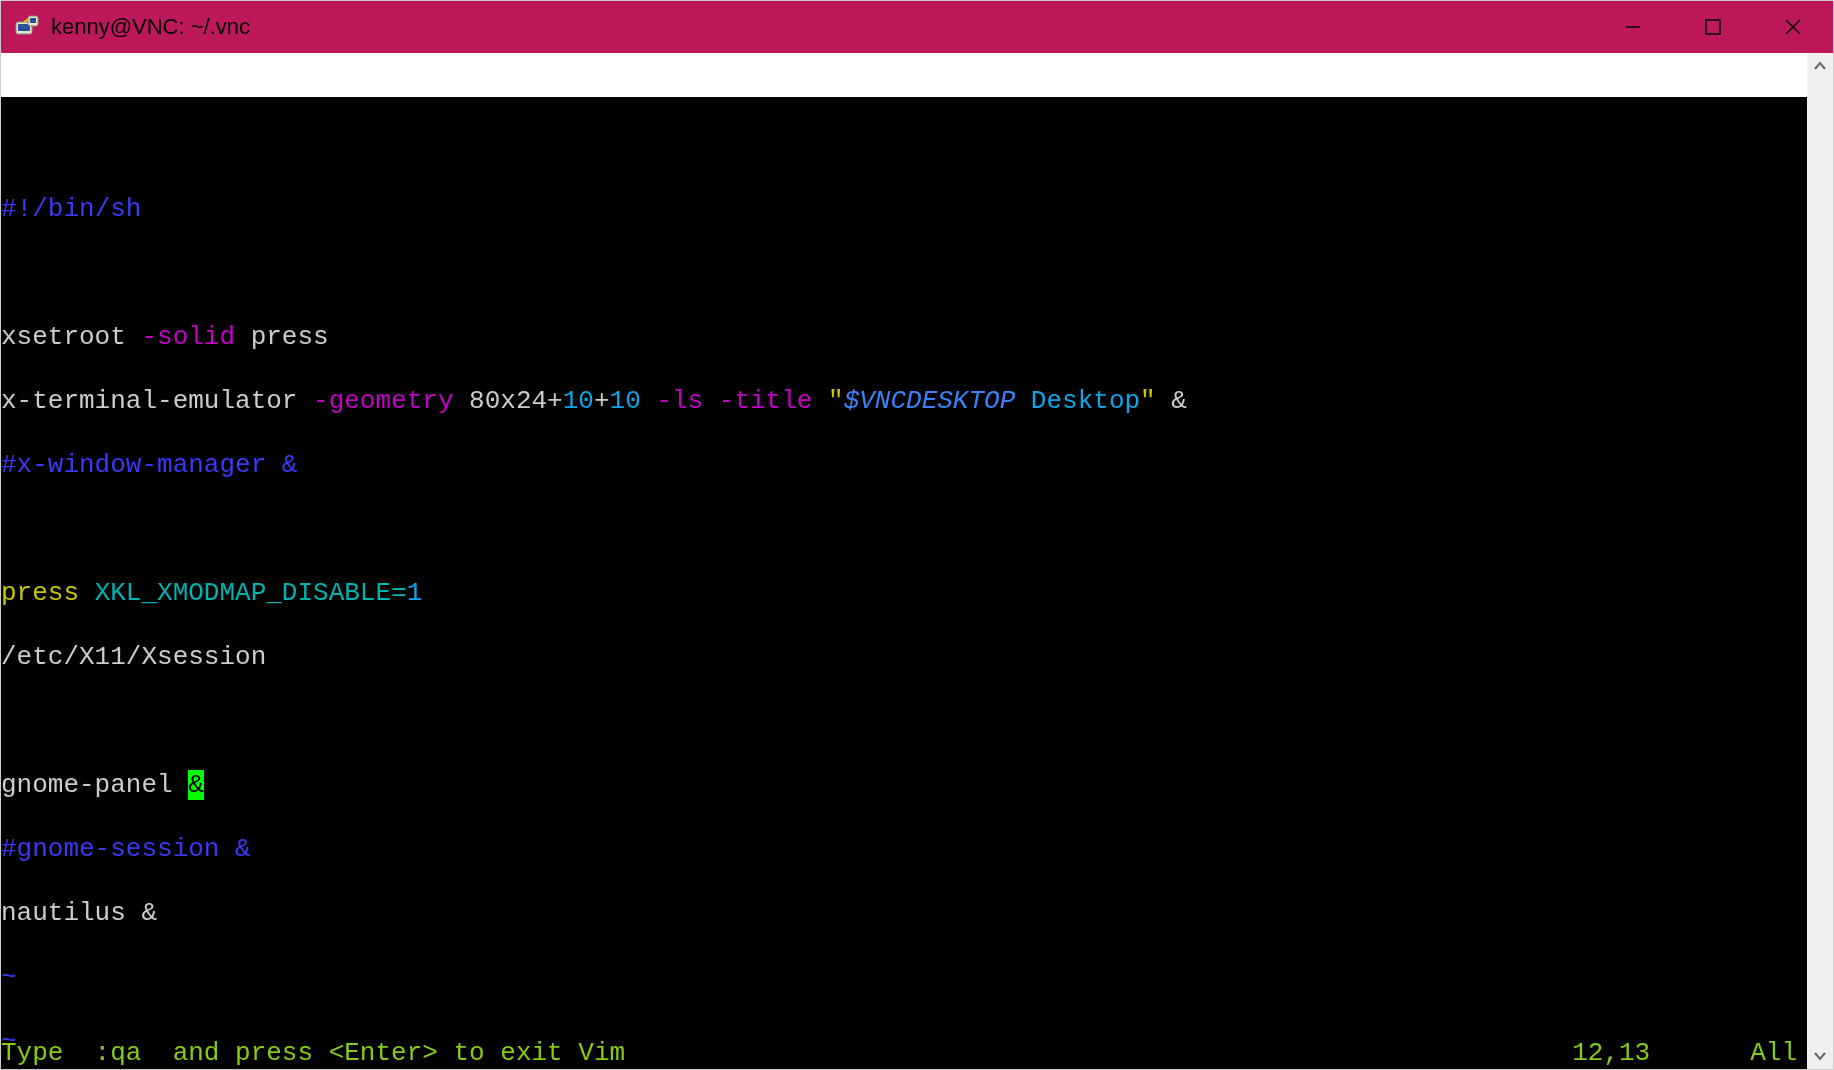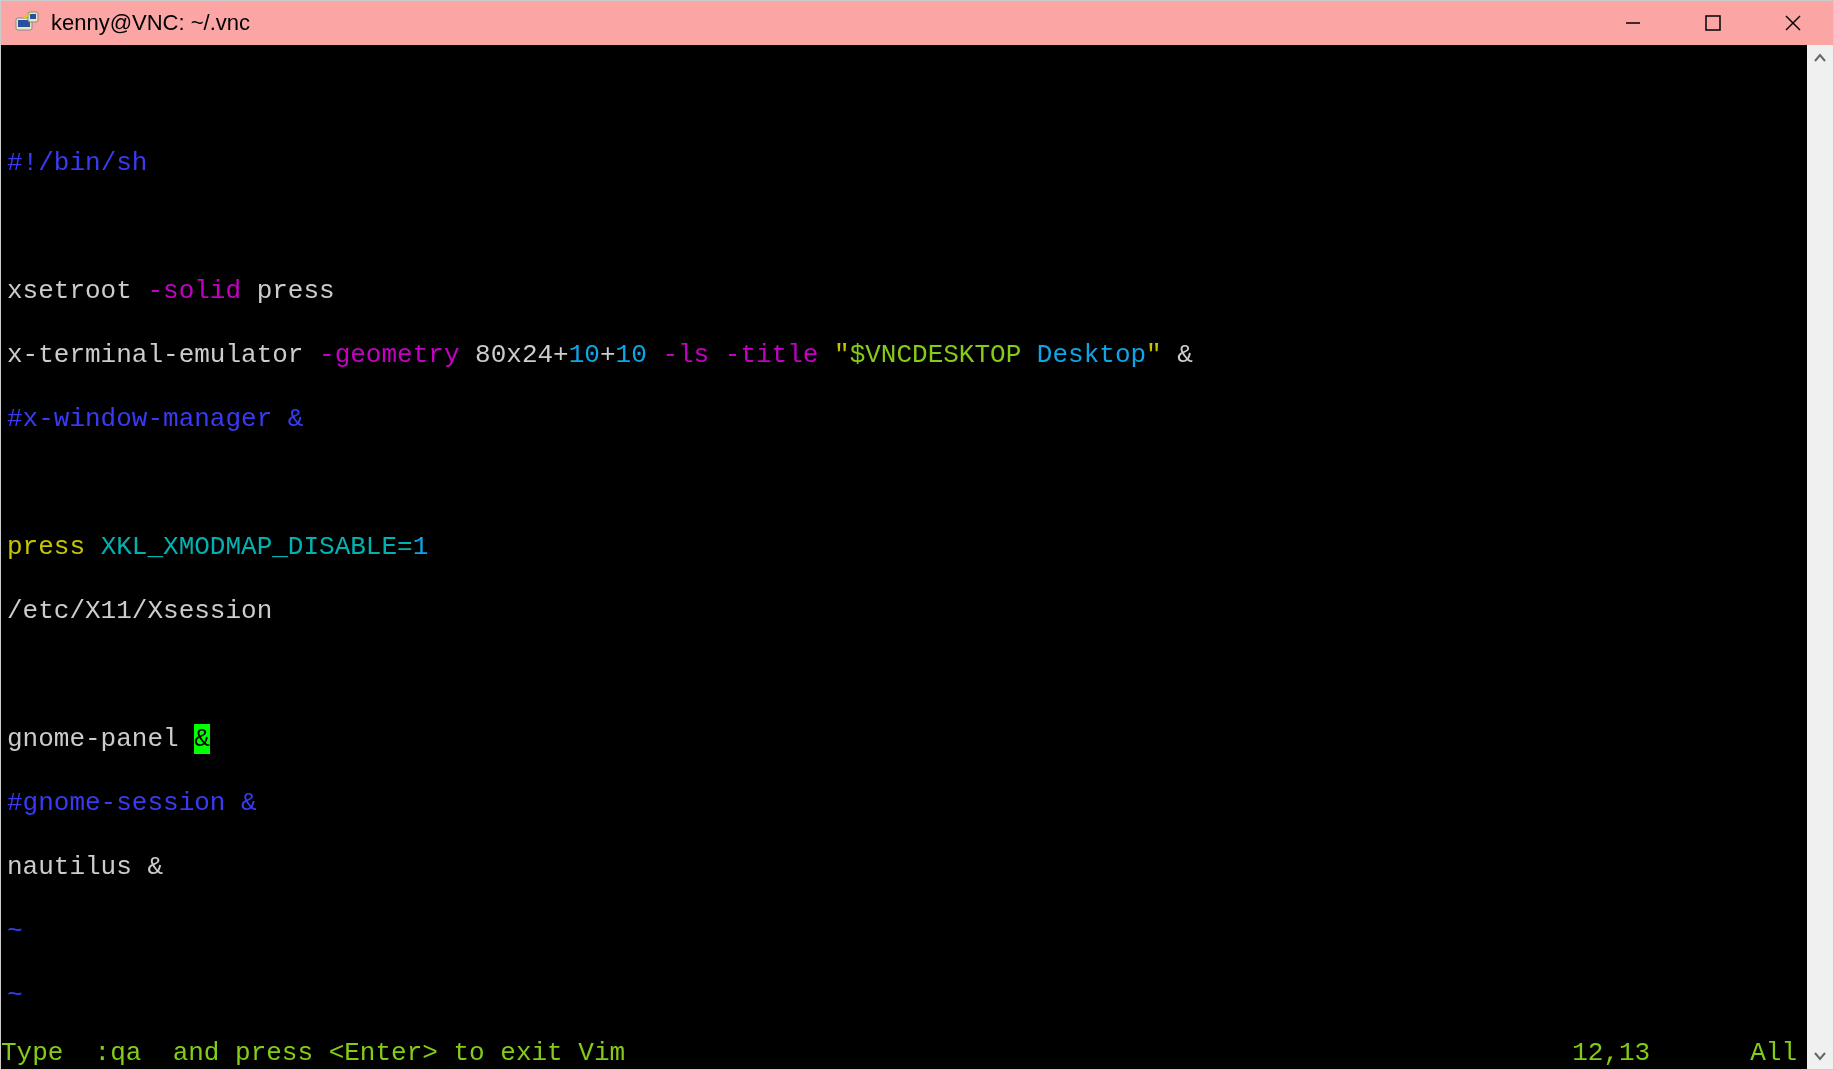--- a/index.html
+++ b/index.html
@@ -7,23 +7,23 @@
     .window {
       display: flex;
       flex-direction: column;
       width: 100%;
       height: 100vh;
       border: 1px solid #ccc;
     }
     .titlebar {
       display: flex;
       align-items: center;
-      height: 44px;
+      height: 52px;
       padding-left: 12px;
-      background: #fca5a5;
+      background: #be185d;
       user-select: none;
     }
     .titlebar .app-icon {
       width: 28px;
       height: 28px;
       margin-right: 10px;
       display: inline-flex;
       align-items: center;
       justify-content: center;
     }
@@ -48,24 +48,25 @@
       display: flex;
       min-height: 0;
     }
     .terminal {
       flex: 1;
       background: #000;
       color: #ccc;
       font-family: "Consolas", "Courier New", monospace;
       font-size: 26px;
       line-height: 32px;
-      padding: 6px;
+      padding: 0;
       position: relative;
       overflow: hidden;
       white-space: pre;
+      margin-top: 44px;
     }
     .terminal .lines { padding: 0 0 0 0; }
     .scrollbar {
       width: 26px;
       background: #f0f0f0;
       display: flex;
       flex-direction: column;
       align-items: center;
       justify-content: space-between;
     }
@@ -86,21 +87,21 @@
       top: 88%;
       height: 30px;
       background: #ccc;
     }
     
     .c-blue   { color: #3a3af5; }
     .c-yellow { color: #c5c500; }
     .c-magenta{ color: #c500c5; }
     .c-red    { color: #0ea5e9; text-align: right; }
     .c-cyan   { color: #00b2b2; }
-    .c-darkc  { color: #84cc16; }
+    .c-darkc  { color: #3b82f6; font-style: italic; }
     .tilde    { color: #3a3af5; }
     .cursor   { background: #00ff00; color: #000; }
     .statusbar {
       position: absolute;
       left: 0; right: 0; bottom: 0;
       height: 32px;
       display: flex;
       align-items: flex-end;
       font-family: "Consolas", "Courier New", monospace;
       font-size: 26px;

